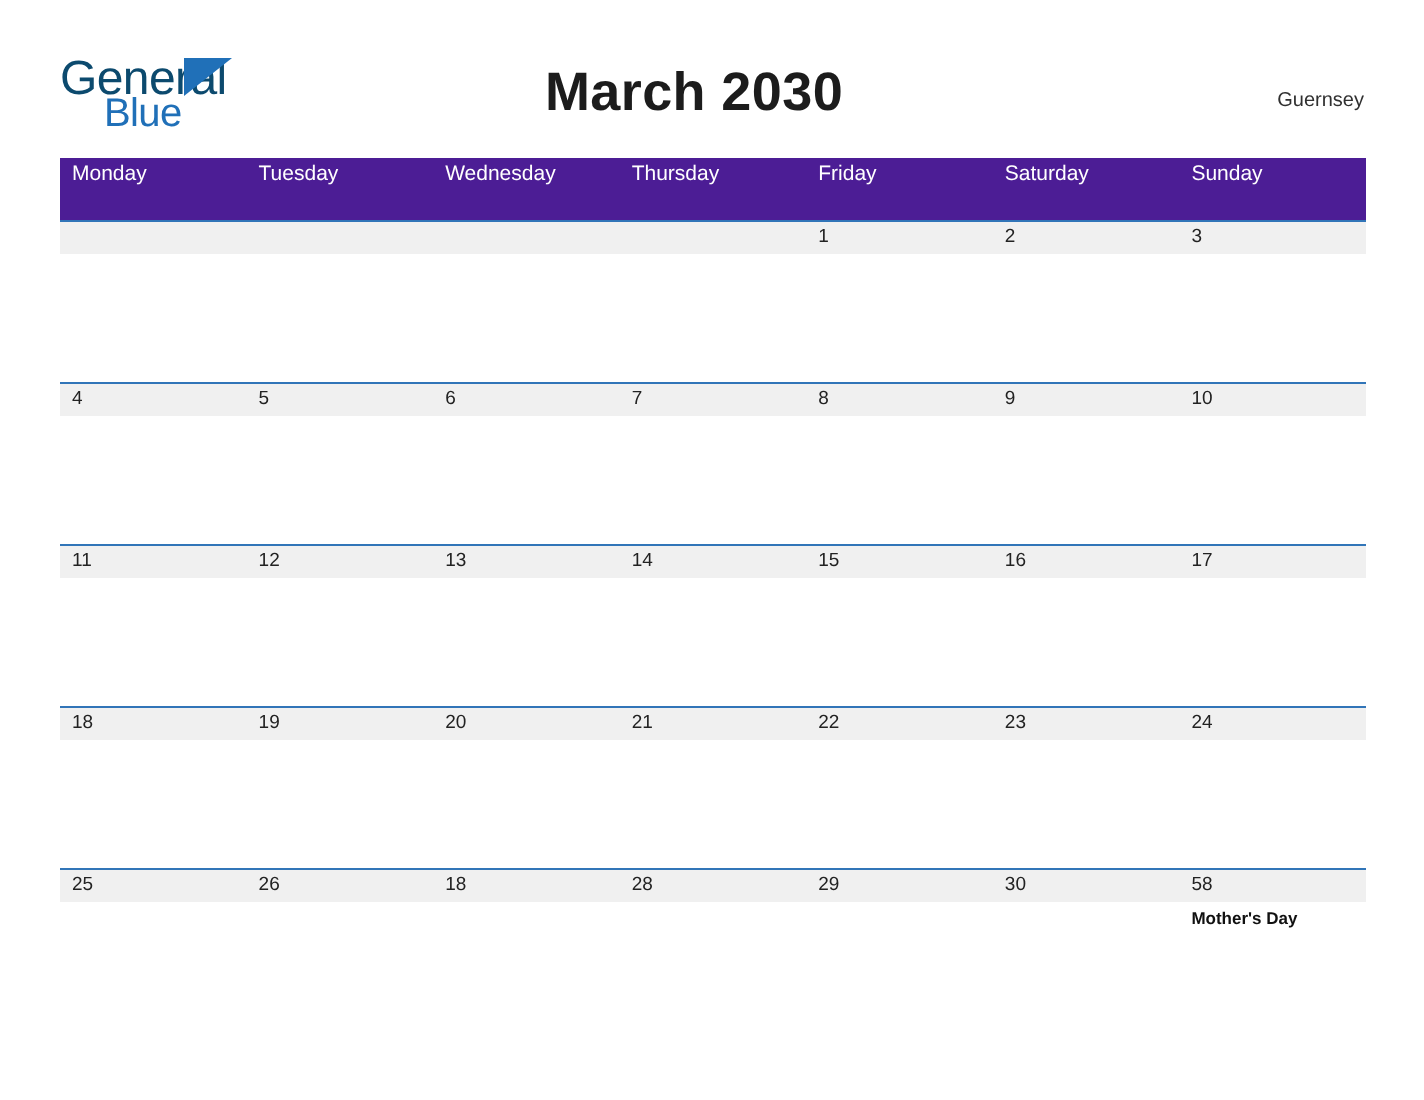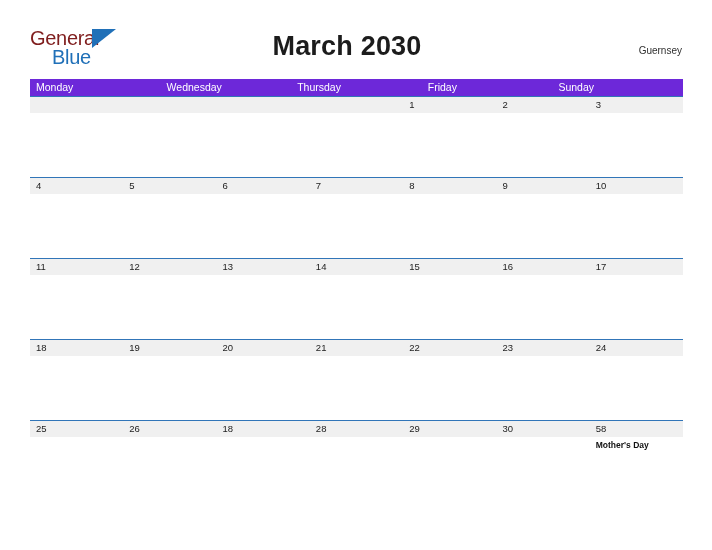--- a/index.html
+++ b/index.html
@@ -33,23 +33,23 @@
     left: 30px;
     top: 28px;
     width: 110px;
     height: 44px;
     line-height: 1;
     user-select: none;
   }
   .logo-general {
     position: absolute;
     left: 0; top: 0;
-    font-size: 20px;
+    font-size: 24px;
     letter-spacing: -0.3px;
-    color: #7f1d1d;
+    color: #0c4a6e;
     font-family: "Liberation Sans", sans-serif;
     text-align: center;
   }
   .logo-blue {
     position: absolute;
     left: 22px; top: 19px;
     font-size: 20px;
     letter-spacing: -0.3px;
     color: #2070b8;
     font-family: "Liberation Sans", sans-serif;
@@ -89,22 +89,22 @@
   .calendar {
     position: absolute;
     left: 30px;
     top: 79px;
     width: 653px;
   }
 
   .weekday-header {
     display: flex;
     width: 100%;
-    height: 17px;
-    background: #6d28d9;
+    height: 31px;
+    background: #4c1d95;
   }
   .weekday-cell {
     flex: 1 1 0;
     padding-left: 6px;
     font-size: 10.5px;
     line-height: 17px;
     color: #ffffff;
     font-family: "Liberation Sans", sans-serif;
     white-space: nowrap;
     overflow: hidden;
@@ -172,23 +172,25 @@
 
     <div class="cal-title">March 2030</div>
 
     <div class="region-label">Guernsey</div>
   </div>
 
   <div class="calendar">
 
     <div class="weekday-header">
       <div class="weekday-cell">Monday</div>
+      <div class="weekday-cell">Tuesday</div>
       <div class="weekday-cell">Wednesday</div>
       <div class="weekday-cell">Thursday</div>
       <div class="weekday-cell">Friday</div>
+      <div class="weekday-cell">Saturday</div>
       <div class="weekday-cell">Sunday</div>
     </div>
 
     <div class="week-row">
       <div class="day-band">
         <div class="day-cell"></div>
         <div class="day-cell"></div>
         <div class="day-cell"></div>
         <div class="day-cell"></div>
         <div class="day-cell">1</div>

